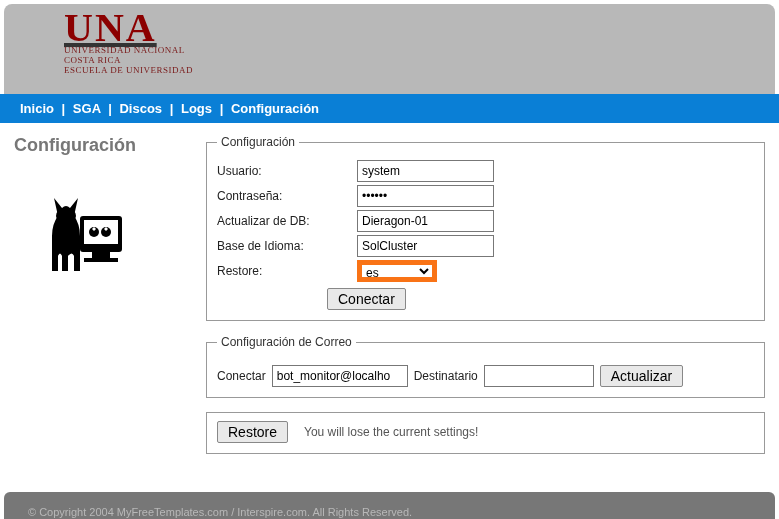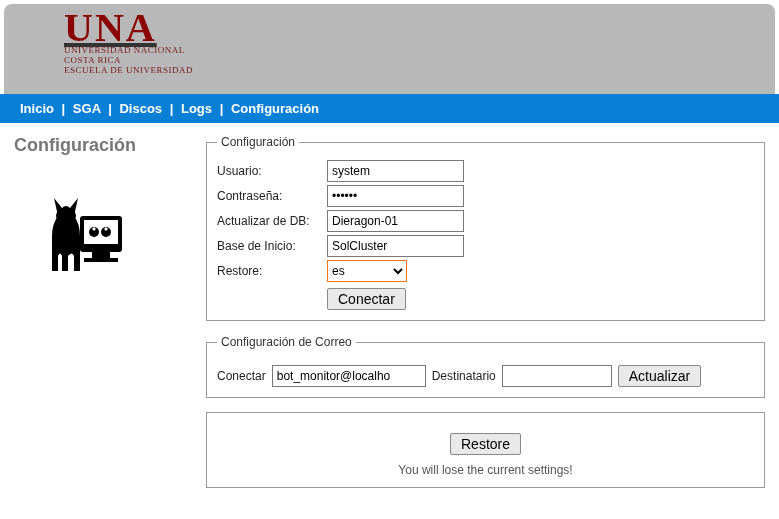--- a/index.html
+++ b/index.html
@@ -12,31 +12,31 @@
 .navbar { background: #0a7fd6; color: #fff; padding: 7px 20px; font-weight: bold; font-size: 13px; }
 .navbar a { color: #ffffff; text-decoration: none; cursor: pointer; }
 .nav-sep { color: #fff; padding: 0 4px; }
 .content { display: flex; padding: 12px 14px 20px 14px; gap: 12px; }
 .left-col { width: 180px; }
 .page-title { color: #777; font-size: 18px; font-weight: bold; margin-bottom: 20px; }
 .cat-icon { width: 100px; height: 90px; margin: 10px 0 0 20px; }
 .right-col { flex: 1; }
 fieldset { border: 1px solid #999; padding: 8px 10px 10px 10px; margin-bottom: 14px; }
 legend { color: #333; font-size: 12px; padding: 0 4px; }
-.form-row { display: flex; align-items: center; margin: 3px 0; }
+.form-row { display: flex; align-items: center; margin: 3px 0; gap: 30px; }
 .form-label { width: 110px; color: #222; }
 .form-input { width: 137px; height: 22px; border: 1px solid #777; padding: 2px 4px; font-family: Verdana, Arial, sans-serif; font-size: 12px; background: #fff; }
-.form-select { width: 80px; height: 22px; border: 1px solid #f97316; font-size: 12px; background: #fff; }
+.form-select { width: 80px; height: 22px; border: 5px solid #f97316; font-size: 12px; background: #fff; }
 .btn { background: #e9e9e9; border: 1px solid #888; padding: 2px 10px; font-family: Verdana, Arial, sans-serif; font-size: 14px; cursor: pointer; border-radius: 2px; }
 .btn-row { margin-left: 110px; margin-top: 6px; }
 .mail-row { display: flex; align-items: center; gap: 6px; margin-top: 8px; }
 .mail-row label { color: #222; }
-.mail-input { width: 154px; height: 22px; border: 1px solid #777; padding: 2px 4px; font-size: 12px; }
+.mail-input { width: 136px; height: 22px; border: 1px solid #777; padding: 2px 4px; font-size: 12px; }
 .mail-input2 { width: 110px; height: 22px; border: 1px solid #777; padding: 2px 4px; font-size: 12px; }
-.restore-row { display: flex; align-items: center; gap: 8px; margin-top: 12px; flex-direction: column; }
+.restore-row { display: flex; align-items: center; gap: 16px; margin-top: 0; }
 .warn { color: #555; }
 .footer { background: #777; color: #b8b8b8; font-size: 11px; padding: 14px 24px; border-radius: 6px; margin: 4px; }
 </style>
 </head>
 <body>
 
 <div class="page">
   <div class="banner">
     <div class="logo">
       <div class="logo-una">UNA</div>
@@ -83,21 +83,21 @@
         </div>
         <div class="form-row">
           <span class="form-label">Contraseña:</span>
           <input class="form-input" type="password" value="••••••" style="">
         </div>
         <div class="form-row">
           <span class="form-label">Actualizar de DB:</span>
           <input class="form-input" type="text" value="Dieragon-01" style="">
         </div>
         <div class="form-row">
-          <span class="form-label">Base de Inicio:</span>
+          <span class="form-label">Base de Idioma:</span>
           <input class="form-input" type="text" value="SolCluster" style="">
         </div>
         <div class="form-row">
           <span class="form-label">Restore:</span>
           <select class="form-select">
             <option>es</option>
           </select>
         </div>
         <div class="btn-row">
           <button class="btn">Conectar</button>

